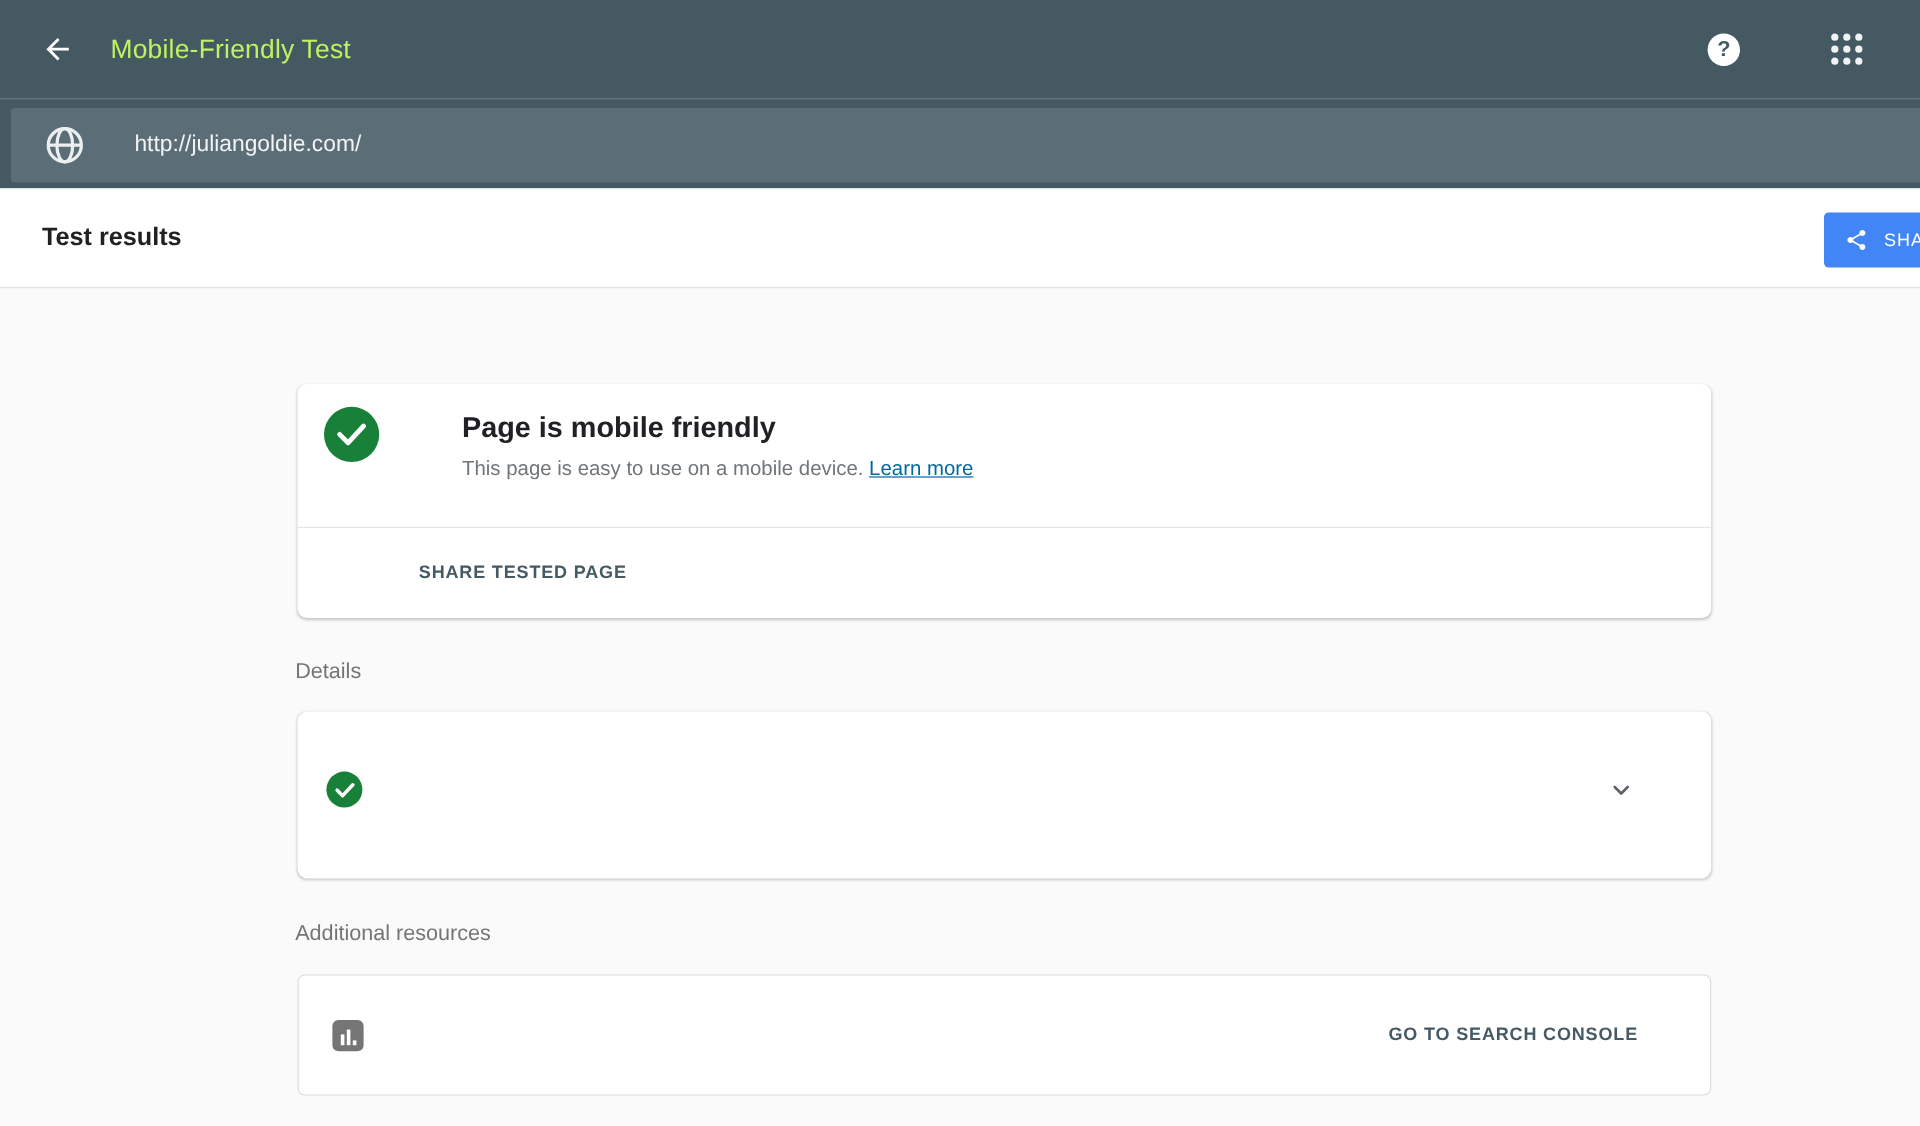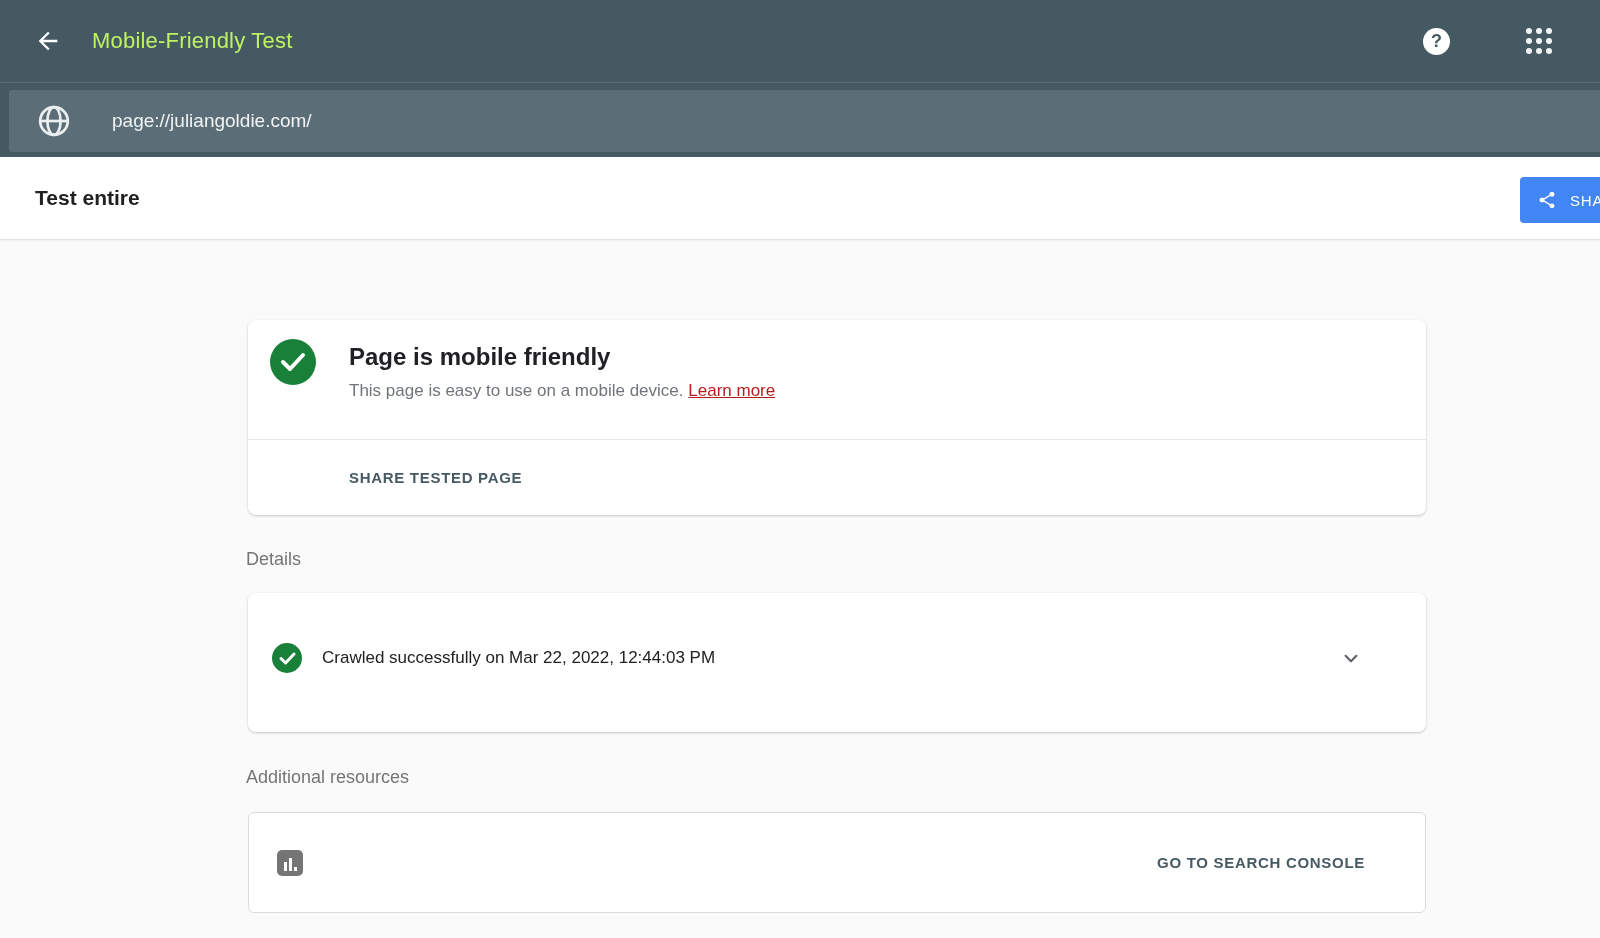--- a/index.html
+++ b/index.html
@@ -58,30 +58,30 @@
   .share-btn svg { margin-left: 17px; }
   .share-btn span { margin-left: 13px; }
 
   
   .card {
     position: absolute; left: 248px; width: 1178px; background: #ffffff;
     border-radius: 8px;
     box-shadow: 0 1px 3px rgba(0,0,0,0.14), 0 1px 2px rgba(0,0,0,0.08);
   }
   .result-card { top: 320px; height: 195px; }
-  .result-row { height: 120px; display: flex; border-bottom: 1px solid #e6e6e6; }
+  .result-row { height: 120px; display: flex; border-bottom: 1px solid #e6e6e6; gap: 36px; }
   .status-circle {
     width: 46px; height: 46px; border-radius: 50%; background: #188038;
     display: flex; align-items: center; justify-content: center; flex: none;
     margin: 19px 0 0 22px;
   }
   .result-texts { margin: 23px 0 0 33px; }
   .result-title { font-size: 24px; font-weight: 700; color: #202124; }
   .result-desc { margin-top: 10px; font-size: 17px; color: #70757a; }
-  .learn-more { color: #b91c1c; text-decoration: underline; cursor: pointer; }
+  .learn-more { color: #0369a1; text-decoration: underline; cursor: pointer; }
   .view-row { height: 74px; display: flex; align-items: center; }
   .view-link {
     margin-left: 101px; font-size: 15px; font-weight: 700; letter-spacing: 0.7px;
     color: #455a64; cursor: pointer;
   }
 
   .section-label { position: absolute; left: 246px; font-size: 18px; color: #757575; }
   .details-label { top: 549px; }
   .resources-label { top: 767px; }
 
@@ -146,26 +146,26 @@
 
 <div class="url-band">
   <div class="url-input">
     <svg class="globe-icon" viewBox="0 0 24 24">
       <g fill="none" stroke="#eceff1" stroke-width="1.8">
         <circle cx="12" cy="12" r="9.2"></circle>
         <path d="M2.8 12h18.4"></path>
         <ellipse cx="12" cy="12" rx="4.4" ry="9.2"></ellipse>
       </g>
     </svg>
-    <span class="url-text">page://juliangoldie.com/</span>
+    <span class="url-text">http://juliangoldie.com/</span>
   </div>
 </div>
 
 <div class="results-band">
-  <h2 class="results-title">Test entire</h2>
+  <h2 class="results-title">Test results</h2>
   <button class="share-btn">
     <svg width="20" height="20" viewBox="0 0 24 24">
       <path fill="#ffffff" d="M18 16.08c-.76 0-1.44.3-1.96.77L8.91 12.7c.05-.23.09-.46.09-.7s-.04-.47-.09-.7l7.05-4.11c.54.5 1.25.81 2.04.81 1.66 0 3-1.34 3-3s-1.34-3-3-3-3 1.34-3 3c0 .24.04.47.09.7L8.04 9.81C7.5 9.31 6.79 9 6 9c-1.66 0-3 1.34-3 3s1.34 3 3 3c.79 0 1.5-.31 2.04-.81l7.12 4.16c-.05.21-.08.43-.08.65 0 1.61 1.31 2.92 2.92 2.92 1.61 0 2.92-1.31 2.92-2.92s-1.31-2.92-2.92-2.92z"></path>
     </svg>
     <span>SHARE</span>
   </button>
 </div>
 
 <section class="card result-card">
   <div class="result-row">
@@ -189,21 +189,20 @@
 
 <div class="section-label details-label">Details</div>
 
 <section class="card crawl-card">
   <div class="crawl-row">
     <div class="crawl-check">
       <svg width="17" height="13" viewBox="0 0 26 20">
         <polyline points="3,10 10,17 23,3" fill="none" stroke="#ffffff" stroke-width="4.5" stroke-linecap="round" stroke-linejoin="round"></polyline>
       </svg>
     </div>
-    <span class="crawl-status">Crawled successfully on Mar 22, 2022, 12:44:03 PM</span>
     <span class="crawl-chevron">
       <svg width="26" height="26" viewBox="0 0 24 24">
         <polyline points="7,10 12,15 17,10" fill="none" stroke="#5f6368" stroke-width="2" stroke-linecap="round" stroke-linejoin="round"></polyline>
       </svg>
     </span>
   </div>
 </section>
 
 <div class="section-label resources-label">Additional resources</div>
 

